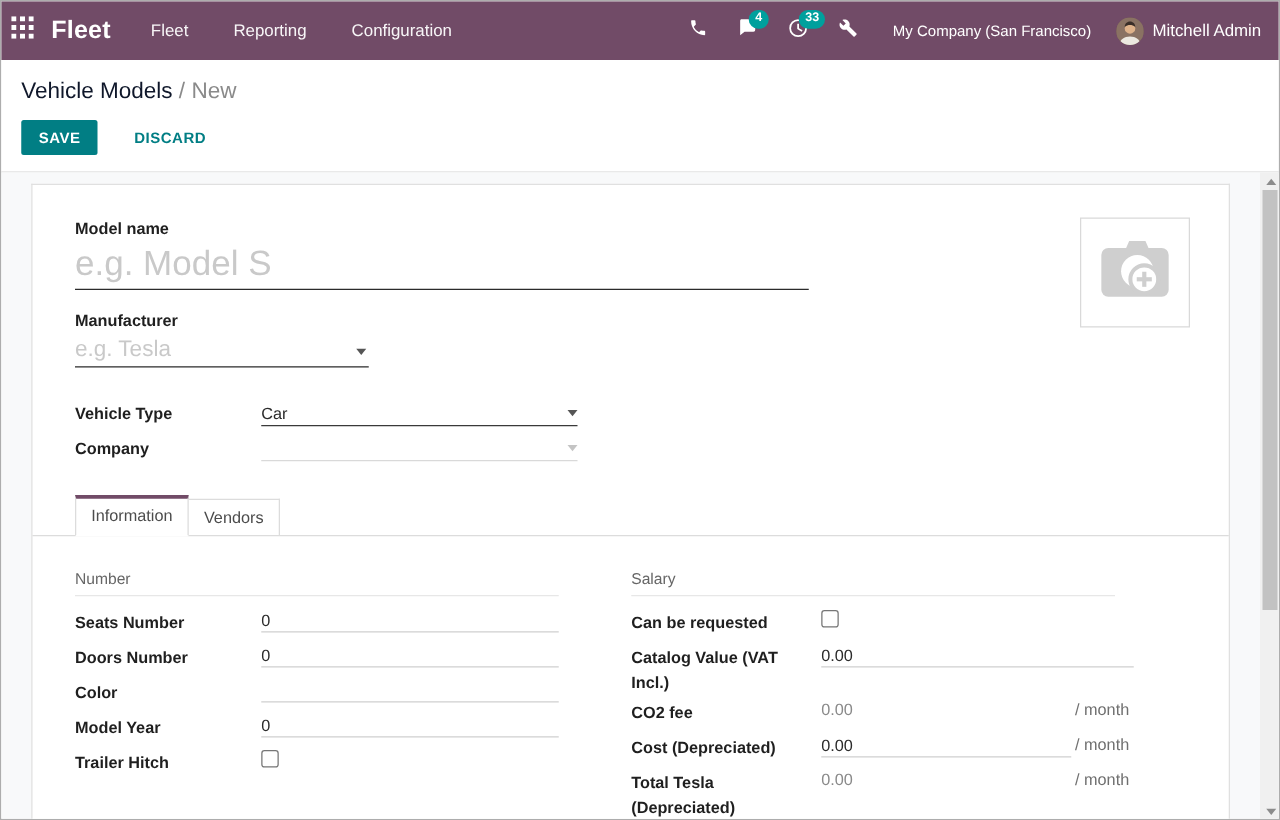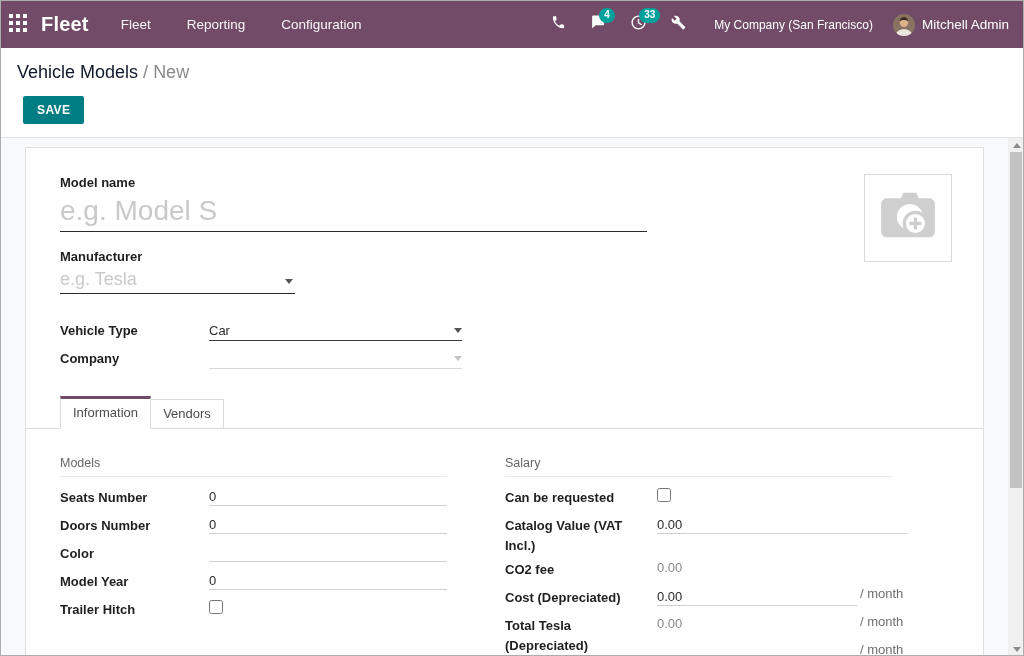--- a/index.html
+++ b/index.html
@@ -22,21 +22,21 @@
   .company { font-size:12px; margin-left:6px; cursor:pointer; }
   .usermenu { display:flex; align-items:center; gap:7px; cursor:pointer;justify-content:flex-end; }
   .avatar { width:22px; height:22px; border-radius:50%; overflow:hidden; background:#7d6658; }
   .username { font-size:13.5px; }
 
   
   .cpanel { position:absolute; left:0; top:47px; width:100%; height:89px; background:#fff; }
   .breadcrumb { position:absolute; left:16px; top:14px; font-size:18px; }
   .bc-link { color:#0f172a; cursor:pointer; }
   .bc-sep, .bc-cur { color:#8a8a8a; }
-  .btnrow { position:absolute; left:16px; top:48px; display:flex; align-items:center; gap:21px;flex-direction:column; }
+  .btnrow { position:absolute; left:16px; top:48px; display:flex; align-items:center; gap:21px; }
   .btn-save { background:#017e84; color:#fff; border:none; font-size:12px; font-weight:bold;
     padding:7px 14px; letter-spacing:.4px; cursor:pointer; border-radius:2px;
     font-family:"Liberation Sans", sans-serif; }
   .btn-discard { background:none; border:none; color:#017e84; font-size:12px; font-weight:bold;
     letter-spacing:.4px; cursor:pointer; padding:7px 8px; font-family:"Liberation Sans", sans-serif; }
   .cp-divider { position:absolute; left:0; top:136px; width:100%; height:1px; background:#e2e2e2; }
 
   
   .content-bg { position:absolute; left:0; top:137px; width:100%; height:519px; background:#f8f9fa; }
   .sheet { position:absolute; left:24px; top:146px; width:959px; height:520px;
@@ -67,21 +67,21 @@
   .tab-plain { left:125px; top:251px; width:73px; height:29px; line-height:28px;
     border:1px solid #dcdcdc; border-bottom:none; border-left:none; }
 
   
   .group-title { position:absolute; font-size:12.5px; color:#666; padding-bottom:6px;
     border-bottom:1px solid #e7e7e7; }
   .row-label { position:absolute; font-size:13px; font-weight:bold; color:#1f1f1f; width:145px; line-height:1.55; }
   .cell-input { position:absolute; height:18px; border:none; border-bottom:1px solid #cfcfcf;
     font-size:13px; color:#2b2b2b; font-family:"Liberation Sans", sans-serif; outline:none; background:transparent; }
   .cell-ro { position:absolute; font-size:13px; color:#8a8a8a; }
-  .suffix { position:absolute; font-size:13px; color:#6f6f6f;margin-top:26px; }
+  .suffix { position:absolute; font-size:13px; color:#6f6f6f; }
   .chk { position:absolute; width:14px; height:14px; accent-color:#017e84; cursor:pointer; }
 
   
   .photo-box { position:absolute; left:838px; top:26px; width:88px; height:88px;
     border:1px solid #d9d9d9; background:#fff; display:flex; align-items:center; justify-content:center; cursor:pointer; }
 
   
   .sb-track { position:absolute; left:1007px; top:137px; width:16px; height:519px; background:#f0f0f0; }
   .sb-thumb { position:absolute; left:1009px; top:151px; width:12px; height:336px; background:#c2c2c2; }
   .sb-up { position:absolute; left:1012px; top:142px; width:0; height:0;
@@ -210,21 +210,21 @@
           <rect x="38.2" y="29.5" width="3.6" height="13" fill="#cfcfcf"></rect>
           <rect x="33.5" y="34.2" width="13" height="3.6" fill="#cfcfcf"></rect>
         </svg>
       </span>
     </div>
 
     <div class="tab-divider"></div>
     <div class="tab tab-active">Information</div>
     <div class="tab tab-plain">Vendors</div>
 
-    <div class="group-title" style="left:34px; top:308px; width:387px;">Models</div>
+    <div class="group-title" style="left:34px; top:308px; width:387px;">Number</div>
 
     <div class="row-label" style="left:34px; top:340px;">Seats Number</div>
     <input class="cell-input" style="left: 183px; top: 340px; width: 238px;" value="0">
 
     <div class="row-label" style="left:34px; top:368px;">Doors Number</div>
     <input class="cell-input" style="left: 183px; top: 368px; width: 238px;" value="0">
 
     <div class="row-label" style="left:34px; top:396px;">Color</div>
     <input class="cell-input" style="left: 183px; top: 396px; width: 238px;" value="">
 

